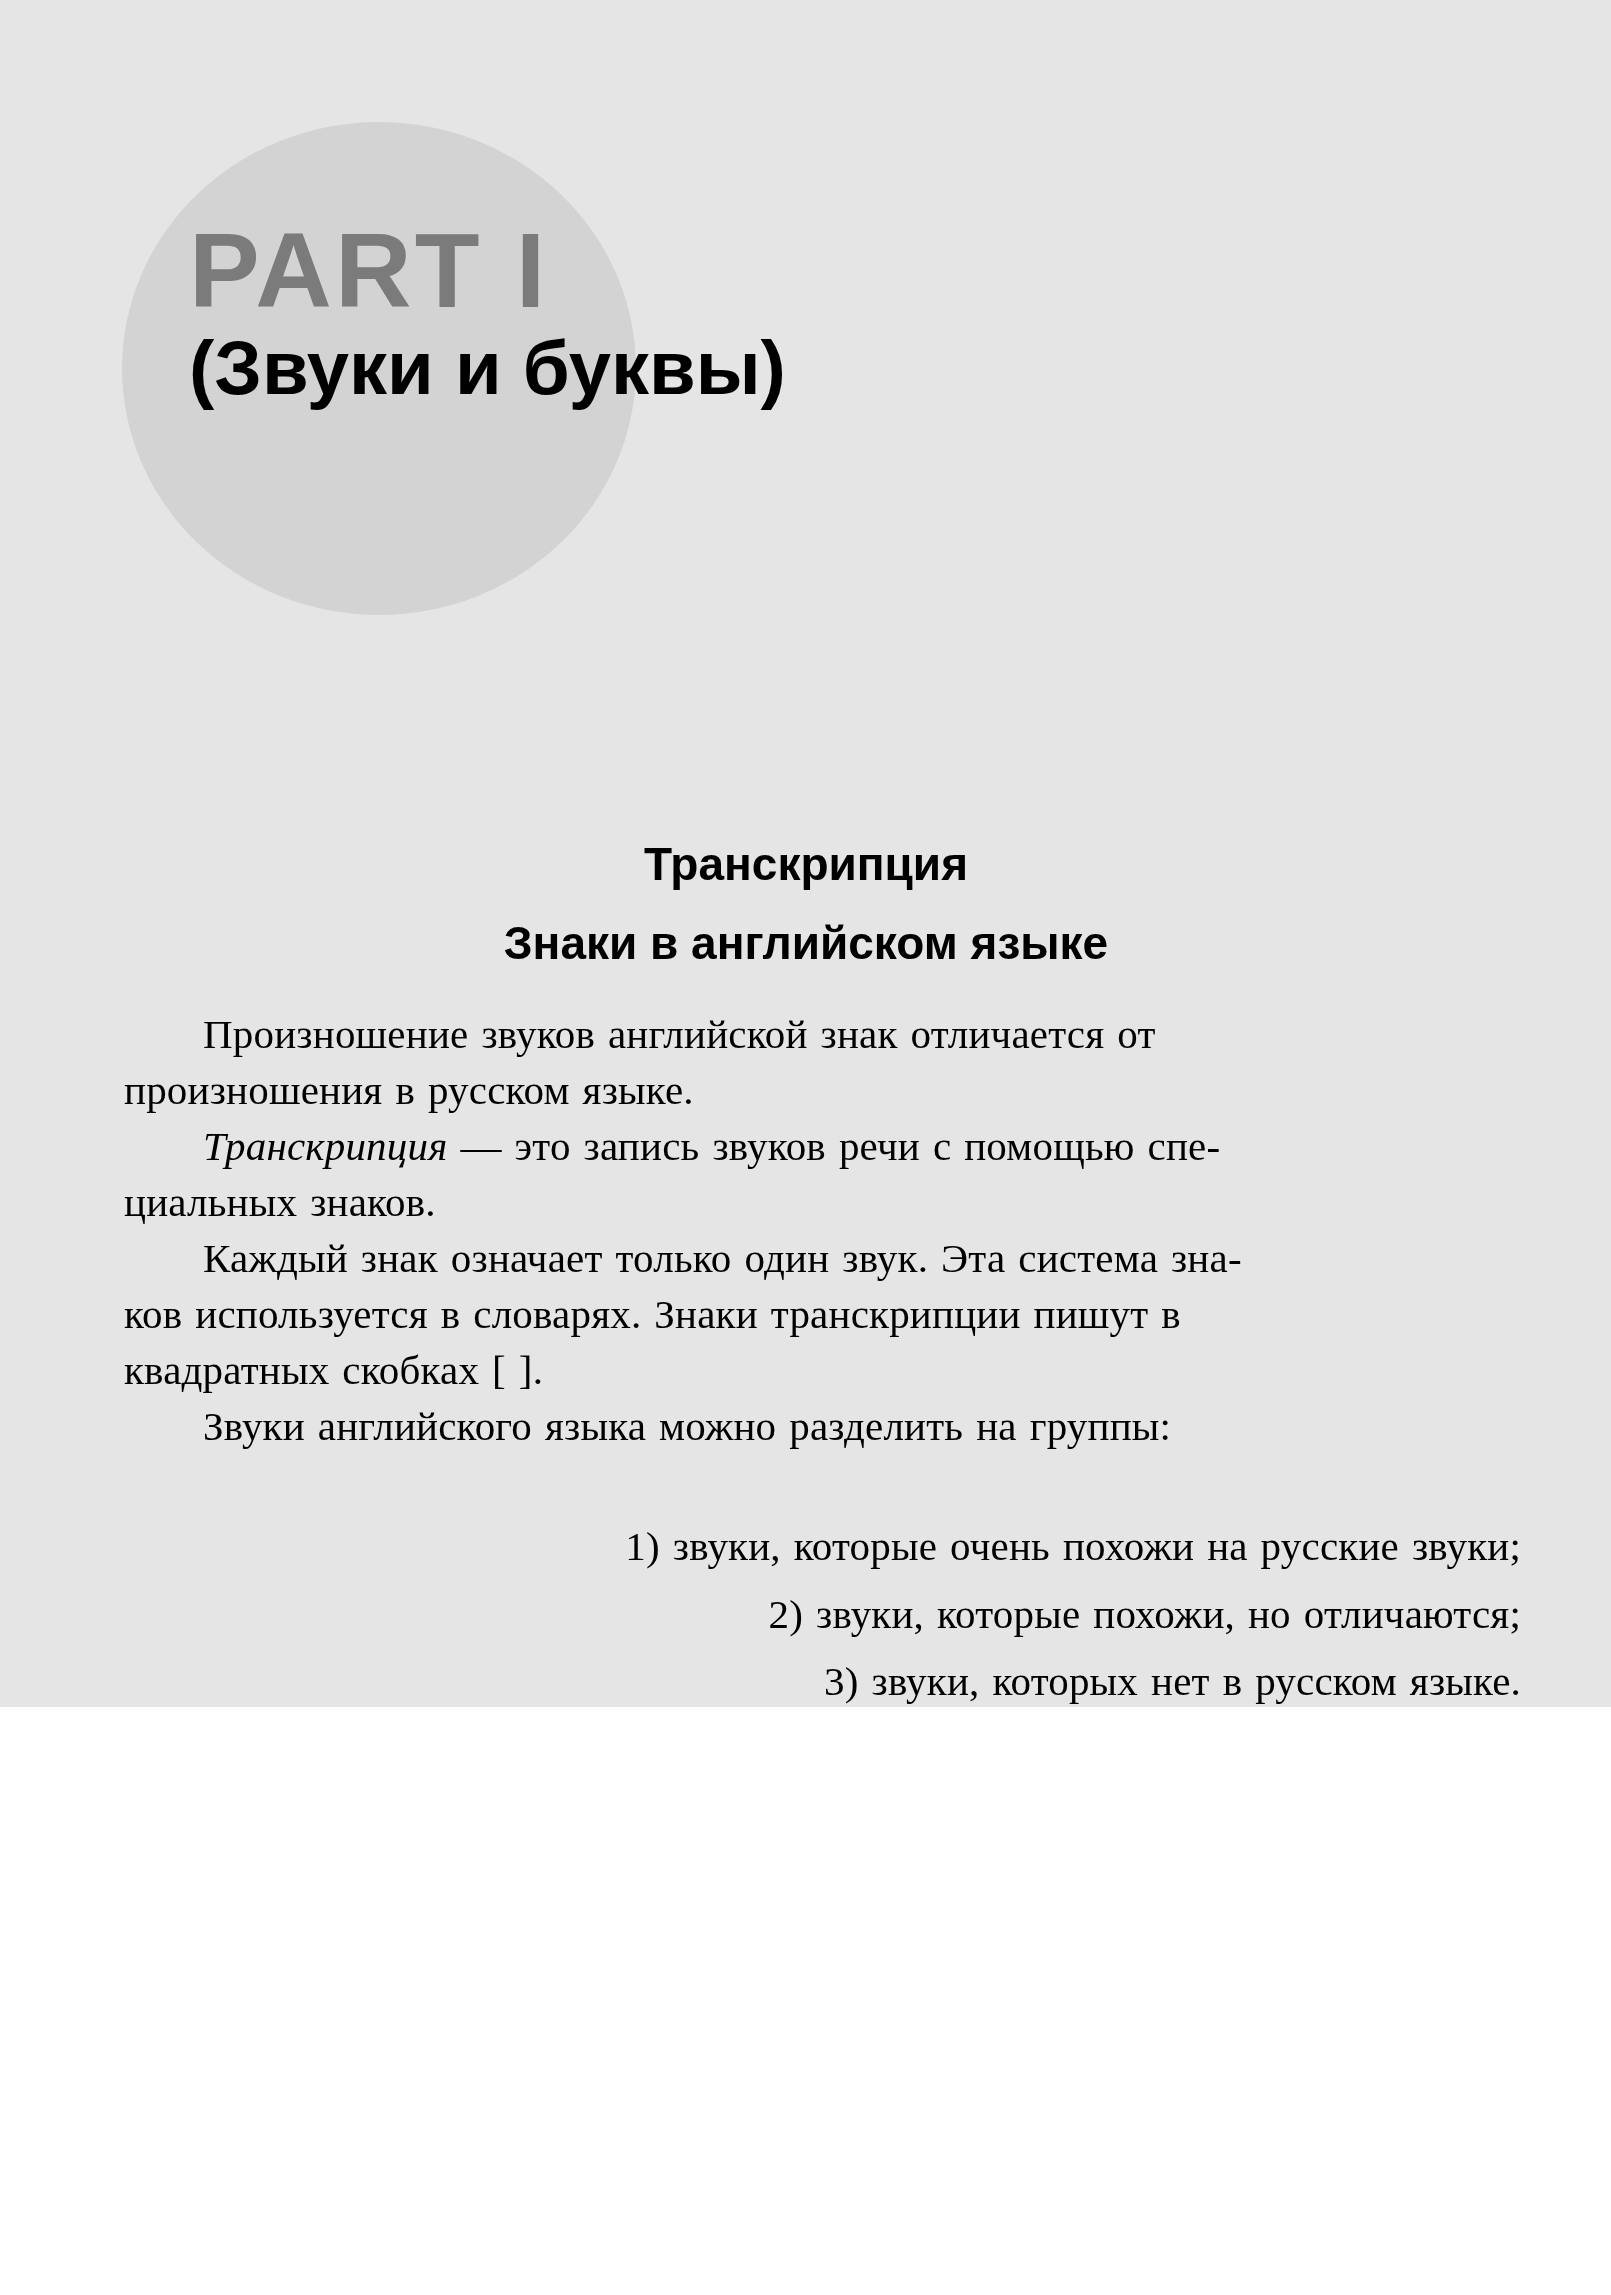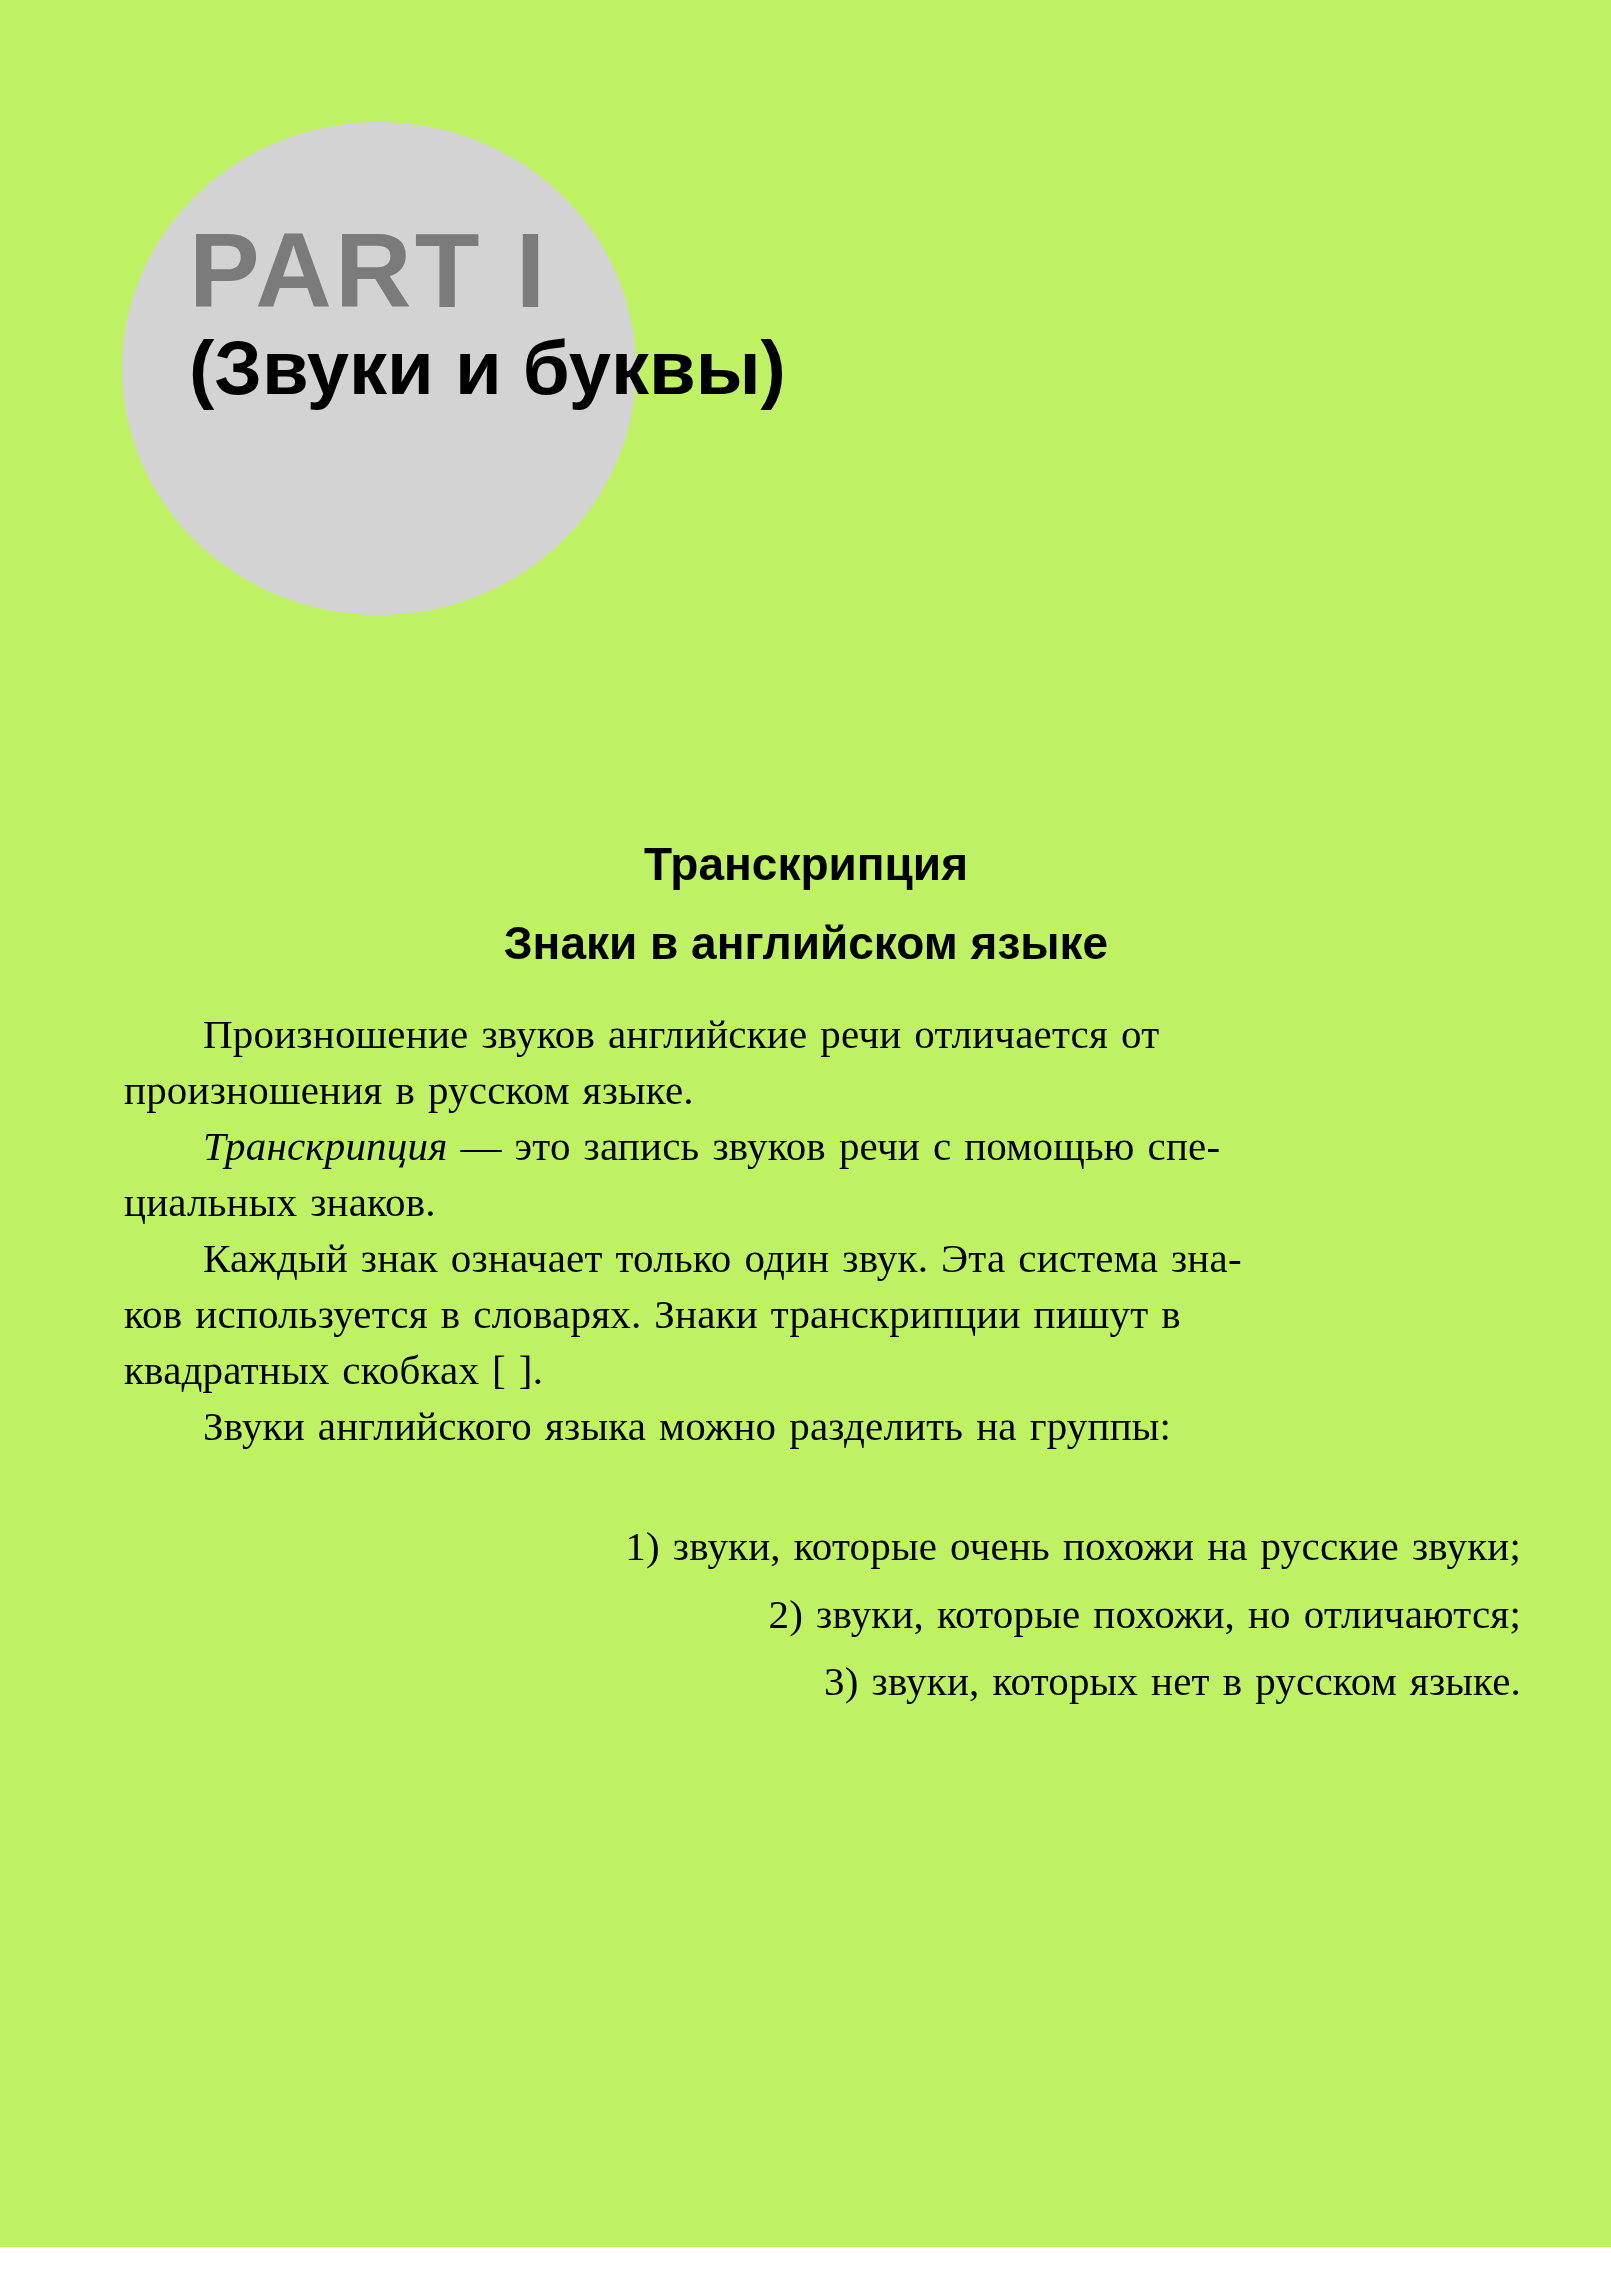--- a/index.html
+++ b/index.html
@@ -1,20 +1,20 @@
 <!DOCTYPE html>
 <html style="font-size:13.2px"><head>
 <meta charset="utf-8">
 <style>
   html, body { margin: 0; padding: 0; background: #ffffff; }
   .page {
     position: relative;
     width: 1612px;
-    height: 2247px;
-    background: #bef264;
+    height: 1707px;
+    background: #e5e5e5;
     font-family: "Liberation Serif", serif;
     color: #000000;
     overflow: hidden;
   }
 
   
   .ellipse {
     position: absolute;
     left: 122px;
     top: 122px;
@@ -94,21 +94,21 @@
     <div class="part-title">(Звуки и буквы)</div>
   </div>
 
   <div class="section-heading">
     <div>Транскрипция</div>
     <div>Знаки в английском языке</div>
   </div>
 
   <div class="body-text">
 
-    <p class="para">Произношение звуков английские речи отличается от
+    <p class="para">Произношение звуков английской знак отличается от
 произношения в русском языке.</p>
 
 
     <p class="para"><span class="italic">Транскрипция</span><span> — это запись </span><span class="bold">звуков</span><span> речи с помощью спе-
 циальных знаков.</span></p>
 
     <p class="para">Каждый знак означает только один звук. Эта система зна-
 ков используется в словарях. Знаки транскрипции пишут в
 квадратных скобках [ ].</p>
 

